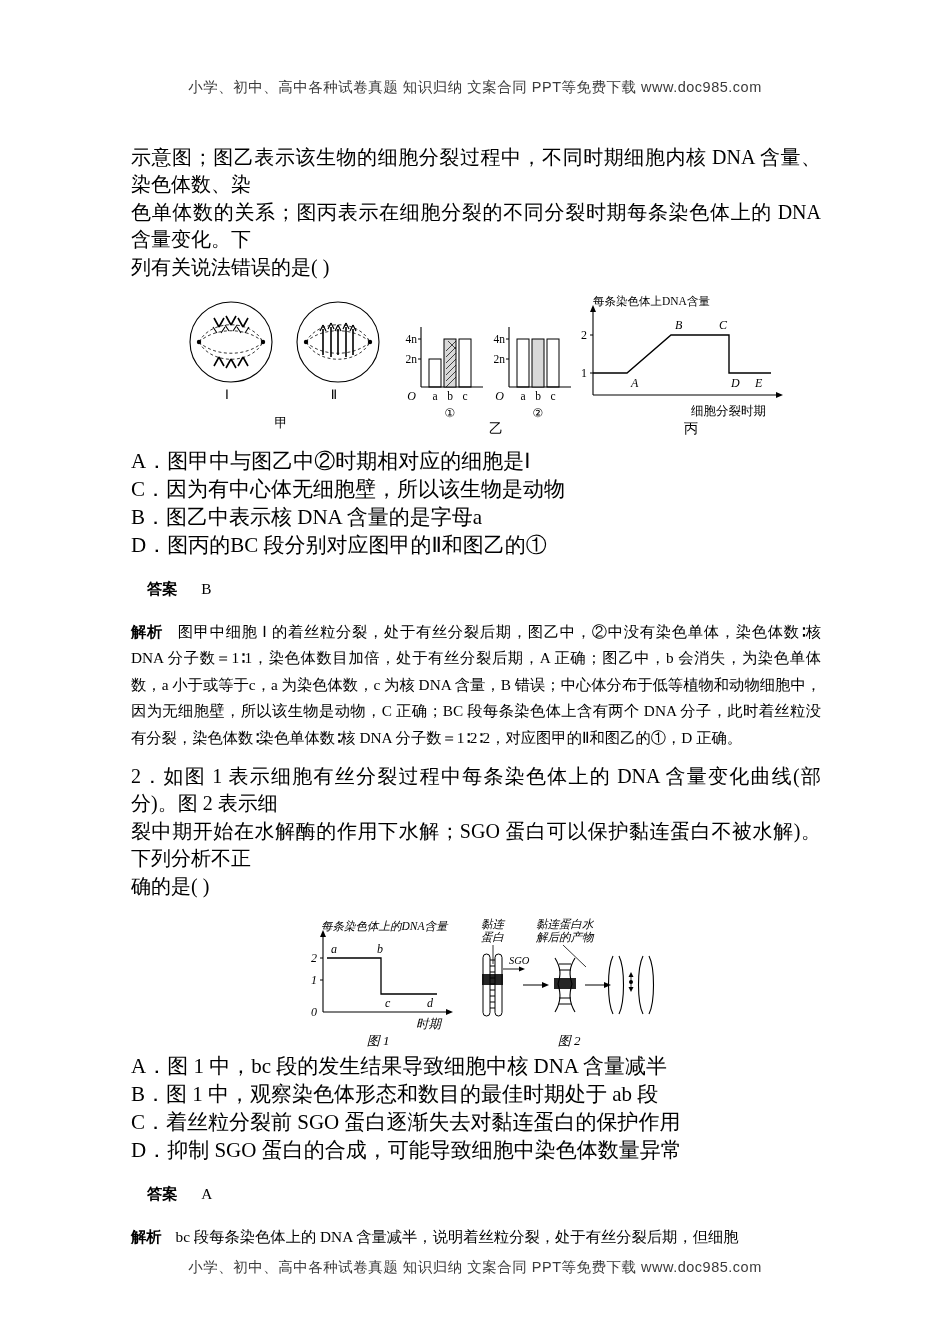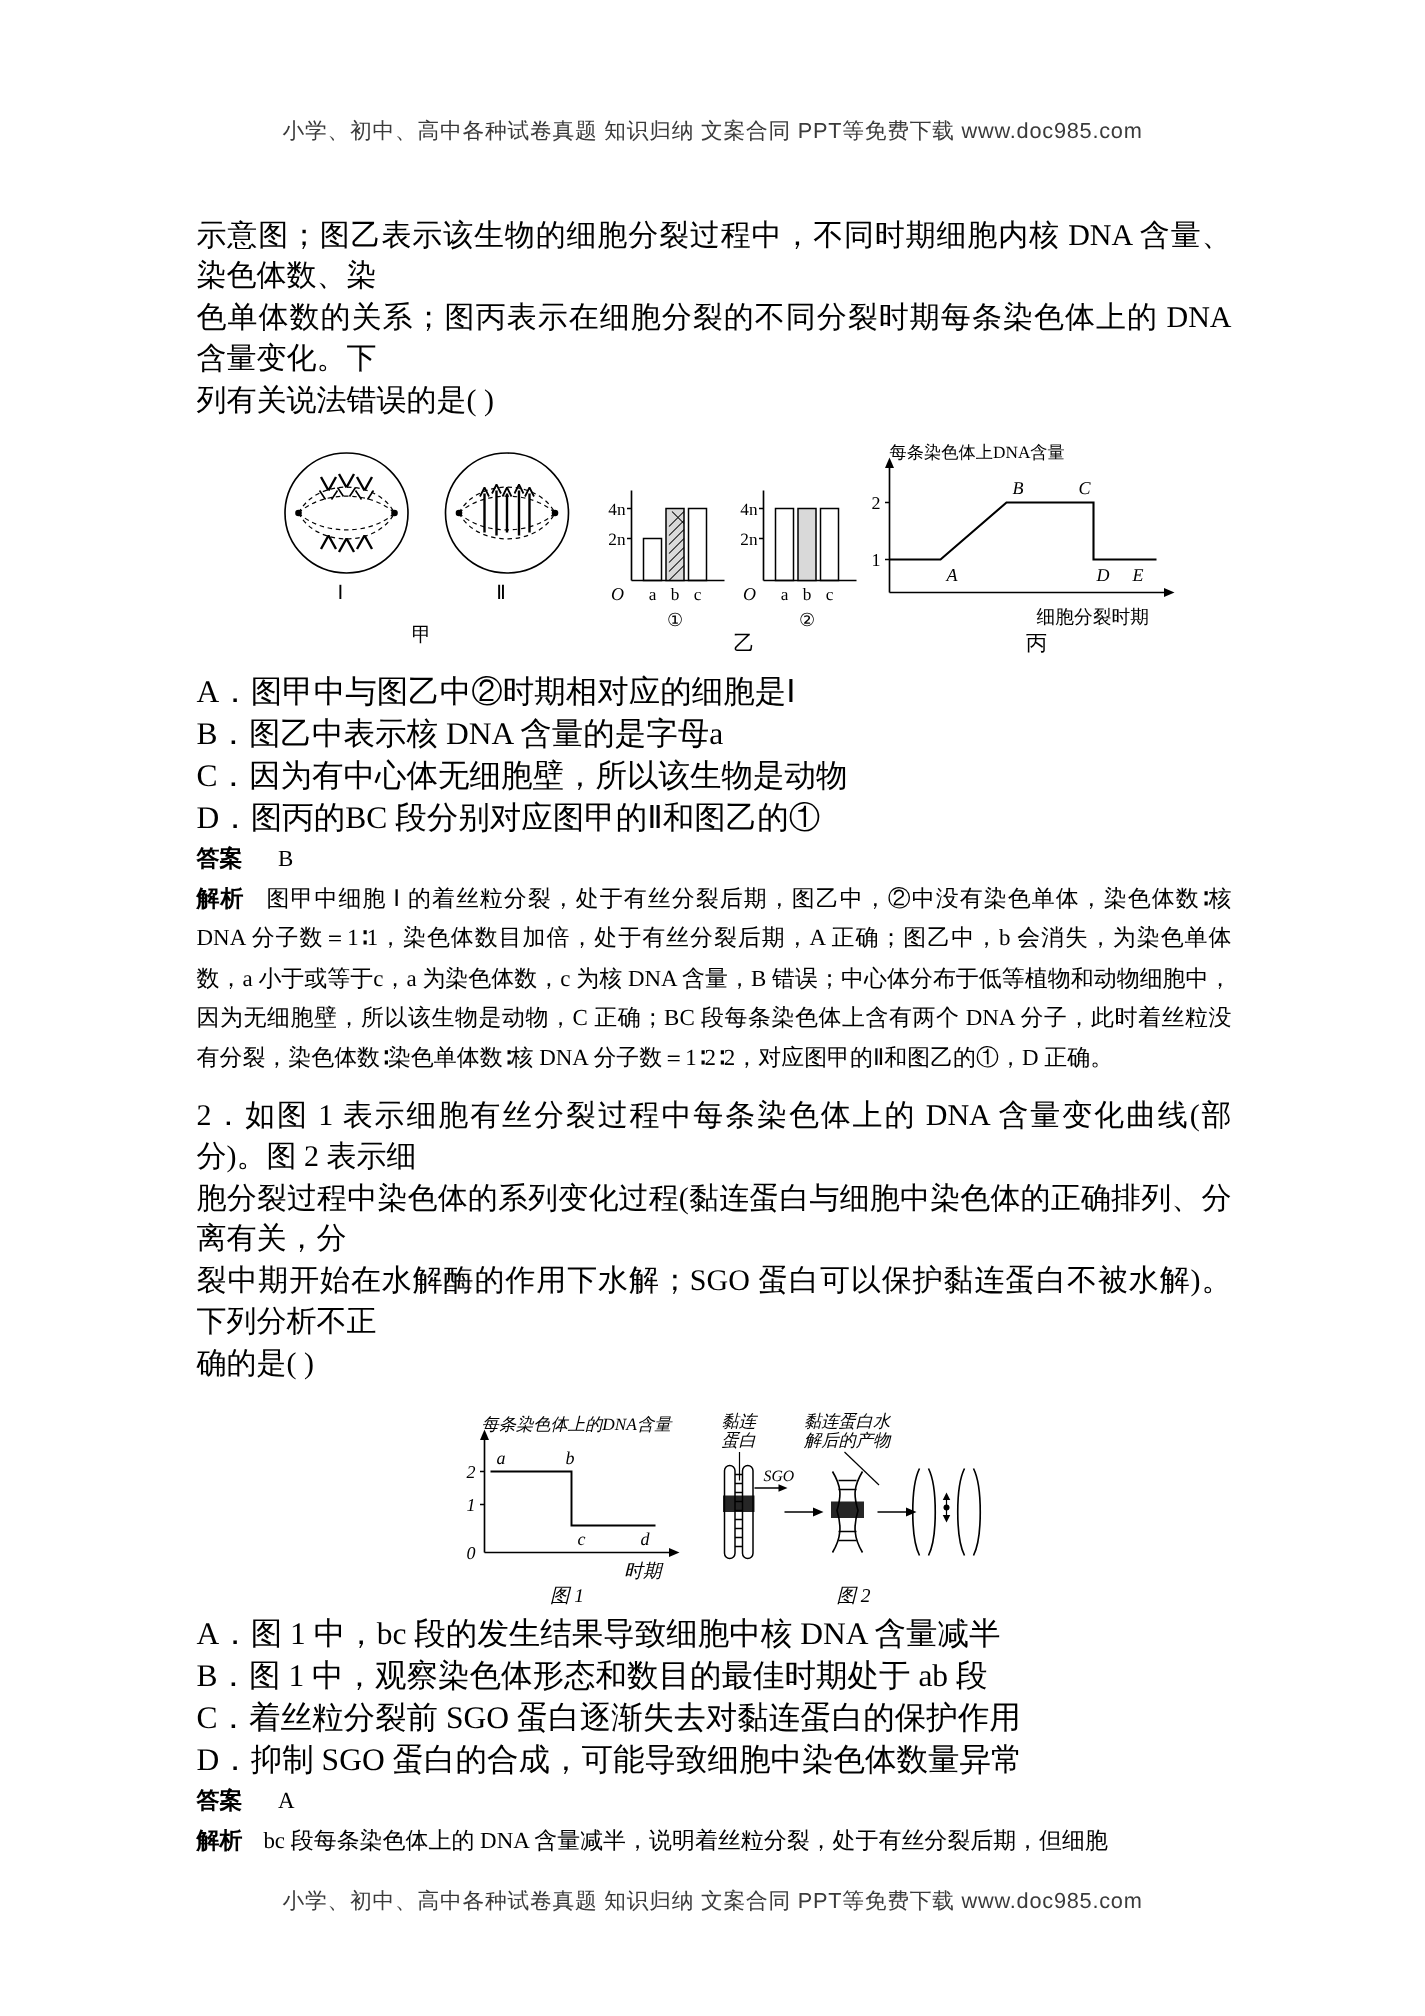--- a/index.html
+++ b/index.html
@@ -4,21 +4,21 @@
 <style>
   html,body{margin:0;padding:0;background:#ffffff;}
   body{width:950px;height:1344px;position:relative;font-family:"Liberation Serif",serif;color:#000;}
   .page{position:absolute;left:0;top:16px;width:758px;height:1344px;}
   .hdr{position:absolute;left:0;top:62px;width:950px;text-align:center;font-size:14.5px;color:#3a3a3a;letter-spacing:0.5px;font-family:"Liberation Sans",sans-serif;}
   .ftr{position:absolute;left:0;top:1242px;width:950px;text-align:center;font-size:14.5px;color:#3a3a3a;letter-spacing:0.5px;font-family:"Liberation Sans",sans-serif;}
   .content{position:absolute;left:131px;top:128px;width:690px;}
   p{margin:0 0 0 0;font-size:20px;line-height:26.5px;text-align:justify;}
   .para{margin-bottom:2px;}
   .opt{font-size:21px;line-height:28px;margin:0;}
-  .ansrow{font-size:15.3px;line-height:28px;margin:0;}
+  .ansrow{font-size:15.3px;line-height:28px;margin:16px;}
   b.lbl{font-weight:bold;}
   .analysis{font-size:15.3px;line-height:26.5px;text-align:justify;margin:0;}
   .figwrap{position:relative;width:690px;}
   svg{display:block;}
   .fz{font-size:13px;font-family:"Liberation Serif",serif;}
 </style>
 </head>
 <body>
 
 <div class="page">
@@ -137,36 +137,35 @@
           <text x="588" y="42" font-size="12" font-style="italic">C</text>
           <text x="600" y="100" font-size="12" font-style="italic">D</text>
           <text x="624" y="100" font-size="12" font-style="italic">E</text>
           <text x="560" y="128" font-size="12.5">细胞分裂时期</text>
         </g>
         <text x="560" y="146" font-size="14" text-anchor="middle">丙</text>
       </svg>
     </div>
 
     <p class="opt">A．图甲中与图乙中②时期相对应的细胞是Ⅰ</p>
+    <p class="opt">C．因为有中心体无细胞壁，所以该生物是动物</p>
     <p class="opt">B．图乙中表示核 DNA 含量的是字母a</p>
-    <p class="opt">C．因为有中心体无细胞壁，所以该生物是动物</p>
     <p class="opt">D．图丙的BC 段分别对应图甲的Ⅱ和图乙的①</p>
 
     <p class="ansrow">
       <b class="lbl">答案</b>
       <span style="display:inline-block;width:16px;"></span>
       <span>B</span>
     </p>
 
     <p class="analysis">
       <b class="lbl">解析</b><span style="display:inline-block;width:14px;"></span><span>图甲中细胞 Ⅰ 的着丝粒分裂，处于有丝分裂后期，图乙中，②中没有染色单体，染色体数∶核 DNA 分子数＝1∶1，染色体数目加倍，处于有丝分裂后期，A 正确；图乙中，b 会消失，为染色单体数，a 小于或等于c，a 为染色体数，c 为核 DNA 含量，B 错误；中心体分布于低等植物和动物细胞中，因为无细胞壁，所以该生物是动物，C 正确；BC 段每条染色体上含有两个 DNA 分子，此时着丝粒没有分裂，染色体数∶染色单体数∶核 DNA 分子数＝1∶2∶2，对应图甲的Ⅱ和图乙的①，D 正确。</span>
     </p>
 
     <p class="para" style="margin-top:12px;"><span>2．</span><span>如图 1 表示细胞有丝分裂过程中每条染色体上的 DNA 含量变化曲线(部分)。图 2 表示细</span></p>
-    <p class="para">胞分裂过程中染色体的系列变化过程(黏连蛋白与细胞中染色体的正确排列、分离有关，分</p>
     <p class="para">裂中期开始在水解酶的作用下水解；SGO 蛋白可以保护黏连蛋白不被水解)。下列分析不正</p>
     <p class="para">确的是(        )</p>
 
     <div class="figwrap" style="height:140px;margin-top:12px;font-style:italic;">
       <svg width="690" height="140" viewBox="0 0 690 140">
 
         <g>
           <text x="190" y="18" font-size="11.5">每条染色体上的DNA含量</text>
           <line x1="192" y1="22" x2="192" y2="100" stroke="#000" stroke-width="1.1"></line>
           <polygon points="192,18 189,25 195,25" fill="#000"></polygon>

